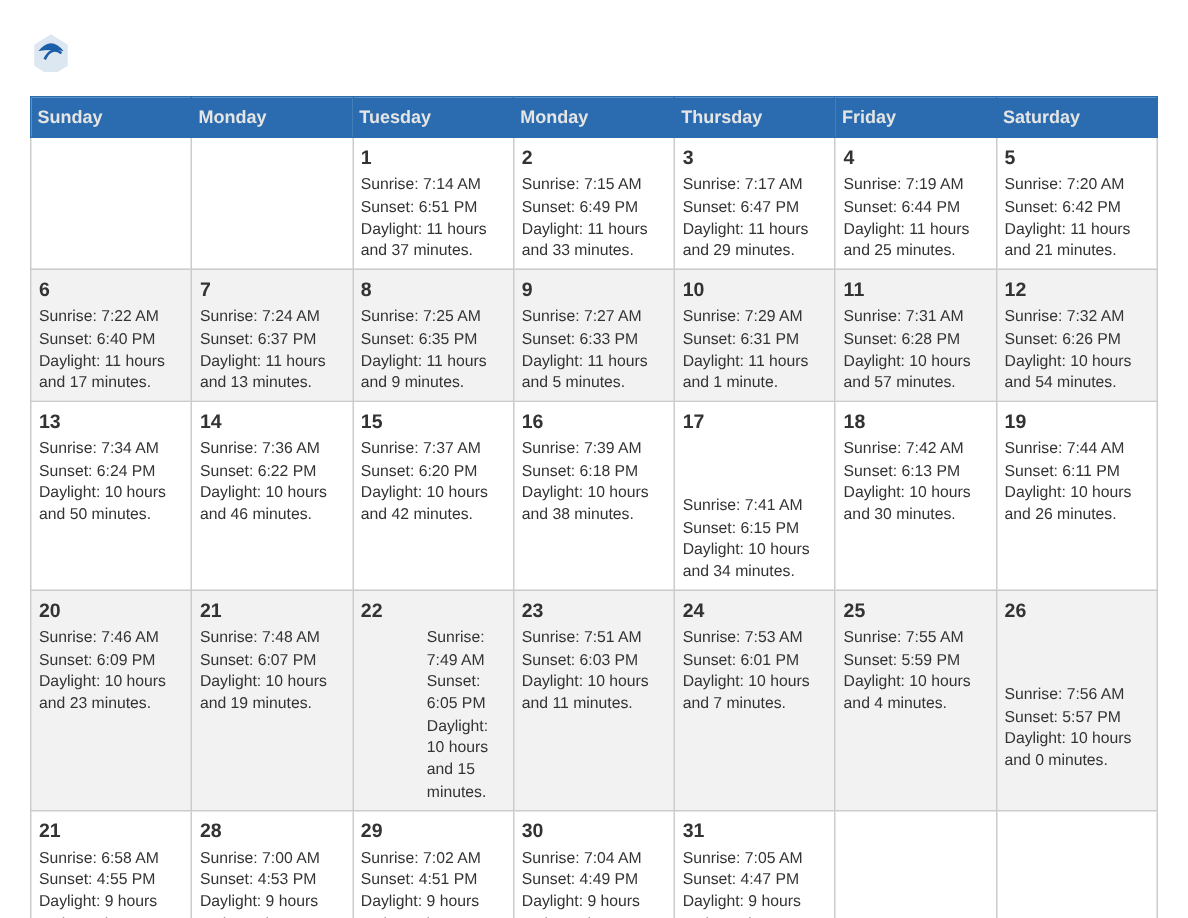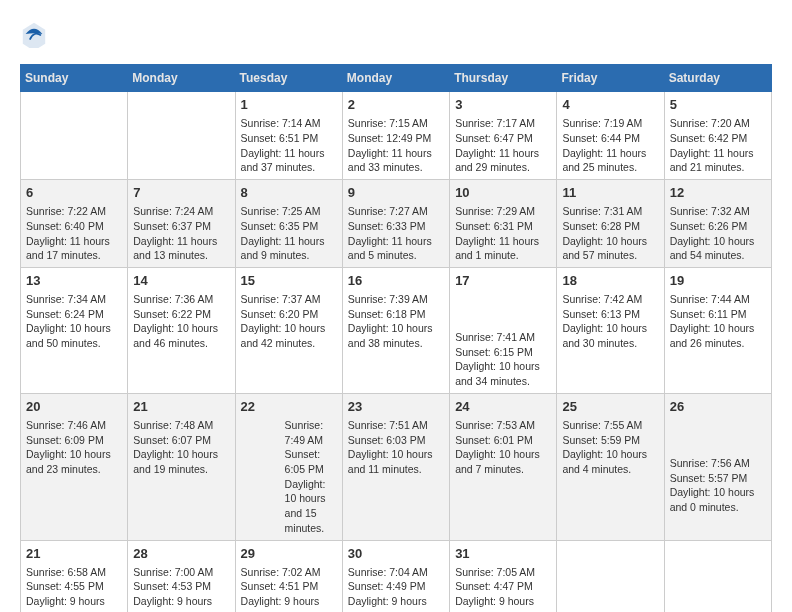--- a/index.html
+++ b/index.html
@@ -131,21 +131,21 @@
         <td class="empty"></td>
         <td>
           <div class="day-number">1</div>
           <div class="day-info" style="white-space: pre-line;">Sunrise: 7:14 AM
 Sunset: 6:51 PM
 Daylight: 11 hours and 37 minutes.</div>
         </td>
         <td>
           <div class="day-number">2</div>
           <div class="day-info" style="white-space: pre-line;">Sunrise: 7:15 AM
-Sunset: 12:49 PM
+Sunset: 6:49 PM
 Daylight: 11 hours and 33 minutes.</div>
         </td>
         <td>
           <div class="day-number">3</div>
           <div class="day-info" style="white-space: pre-line;">Sunrise: 7:17 AM
 Sunset: 6:47 PM
 Daylight: 11 hours and 29 minutes.</div>
         </td>
         <td>
           <div class="day-number">4</div>

